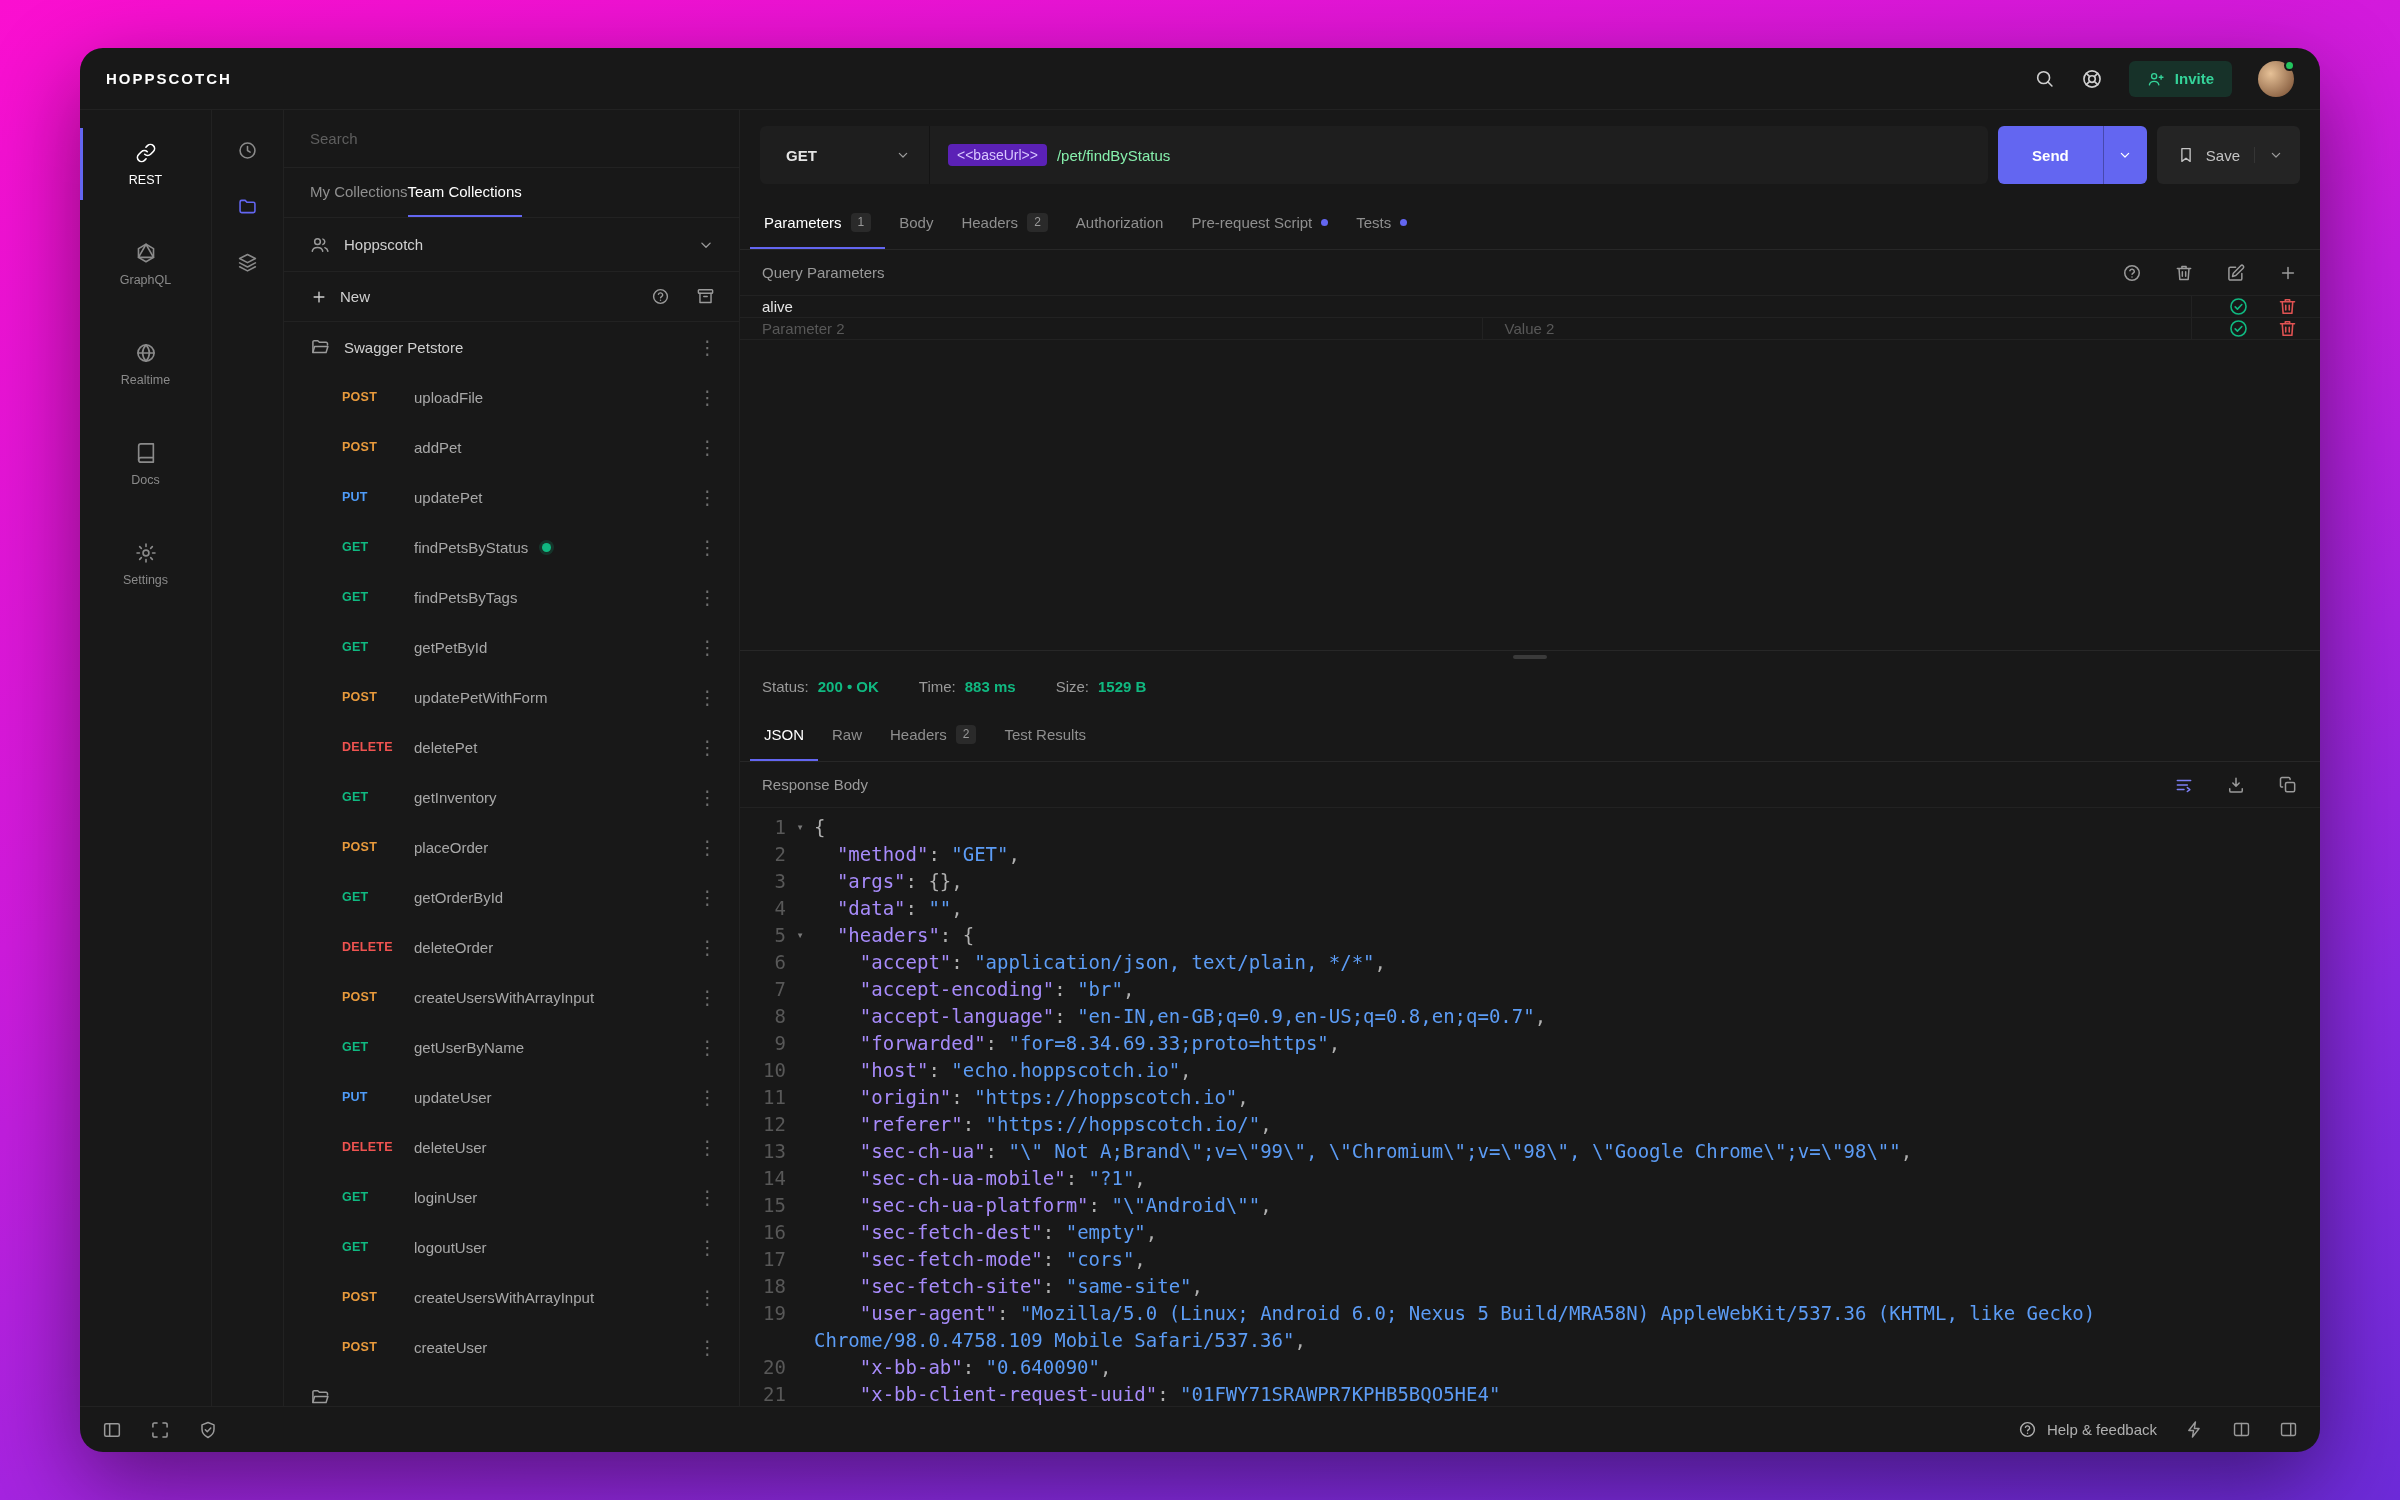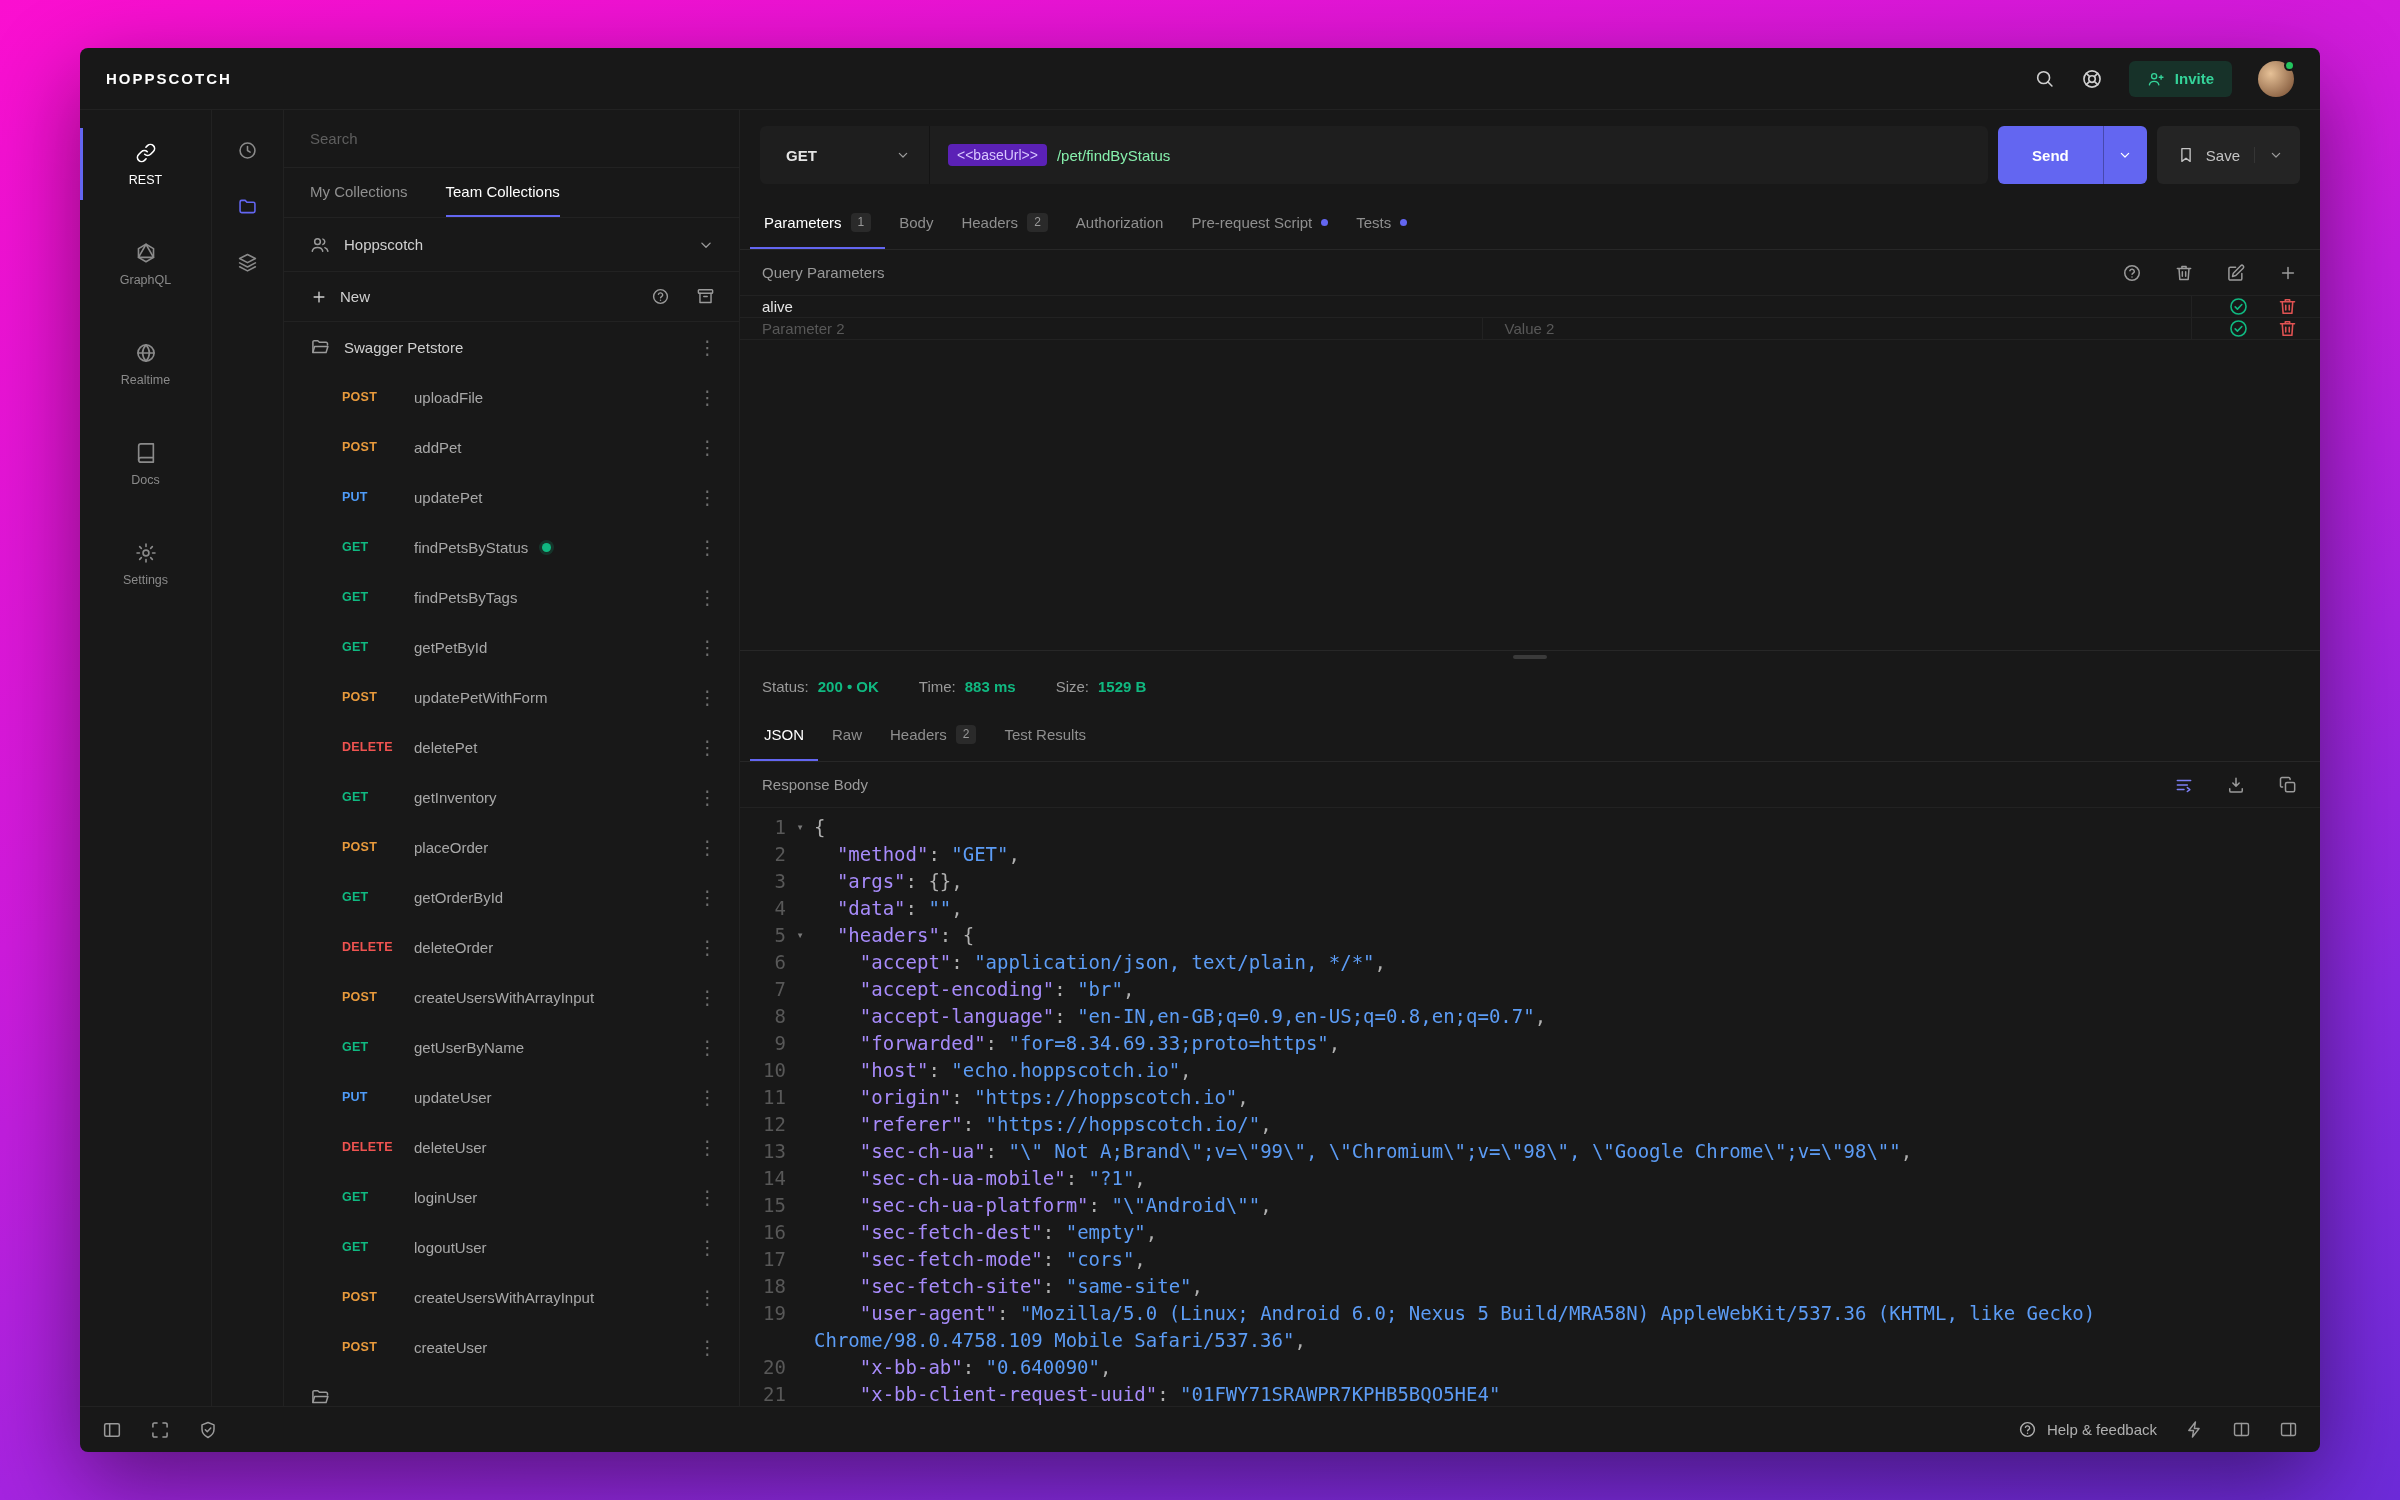--- a/index.html
+++ b/index.html
@@ -3,21 +3,21 @@
 <meta charset="utf-8">
 <style>
   * { box-sizing: border-box; margin: 0; padding: 0; }
   html, body { width: 2400px; height: 1500px; overflow: hidden; }
   body {
     font-family: "Liberation Sans", "DejaVu Sans", sans-serif;
     background: linear-gradient(160deg, #fb0fd0 0%, #cf1bdd 40%, #8a2ae2 78%, #6d2bd9 100%);
   }
   .window {
     position: absolute; inset: 48px 80px;
-    background: #181818; border-radius: 8px; overflow: hidden;
+    background: #181818; border-radius: 23px; overflow: hidden;
     display: flex; flex-direction: column;
     box-shadow: 0 30px 90px rgba(0,0,0,.45);
     color: #e8e8e8;
   }
   :root {
     --border: #272727; --border2: #222222;
     --txt: #e8e8e8; --txt2: #a3a3a3; --txt3: #8f8f8f; --txt4: #595959;
     --accent: #6366f1; --green: #10b981; --red: #e05252;
   }
   svg { display: block; }
@@ -42,21 +42,21 @@
 
   .subrail { width: 72px; flex: 0 0 72px; border-right: 1px solid var(--border2); padding-top: 12px; display: flex; flex-direction: column; align-items: center; }
   .subrail-item { height: 56px; display: flex; align-items: center; justify-content: center; color: #8a8a8a; width: 100%; }
   .subrail-item.active { color: var(--accent); }
 
   
   .collections { width: 456px; flex: 0 0 456px; border-right: 1px solid var(--border2); display: flex; flex-direction: column; min-height: 0; }
   .search-row { height: 58px; flex: 0 0 58px; border-bottom: 1px solid var(--border2); display: flex; align-items: center; padding: 0 26px; }
   .search-row input { background: transparent; border: none; outline: none; color: var(--txt); font-size: 15px; width: 100%; font-family: inherit; }
   .search-row input::placeholder { color: #5f5f5f; }
-  .col-tabs { height: 50px; flex: 0 0 50px; border-bottom: 1px solid var(--border2); display: flex; padding: 0 26px; gap: 38px; }
+  .col-tabs { height: 50px; flex: 0 0 50px; border-bottom: 1px solid var(--border2); display: flex; padding: 0 26px; }
   .col-tab { display: flex; align-items: center; font-size: 15px; color: var(--txt3); border-bottom: 2px solid transparent; }
   .col-tab.active { color: #fff; border-color: var(--accent); }
   .team-row { height: 54px; flex: 0 0 54px; border-bottom: 1px solid var(--border2); display: flex; align-items: center; gap: 14px; padding: 0 24px 0 26px; color: #9a9a9a; }
   .team-name { flex: 1; color: #d0d0d0; font-size: 15px; }
   .new-row { height: 50px; flex: 0 0 50px; border-bottom: 1px solid var(--border2); display: flex; align-items: center; gap: 12px; padding: 0 24px 0 26px; }
   .new-label { color: #d0d0d0; font-size: 15px; }
   .new-row .sp, .tree-item .sp, .tree-folder .sp { flex: 1; }
   .new-actions { display: flex; gap: 26px; color: #9a9a9a; }
 
   .tree { flex: 1; overflow: hidden; }

